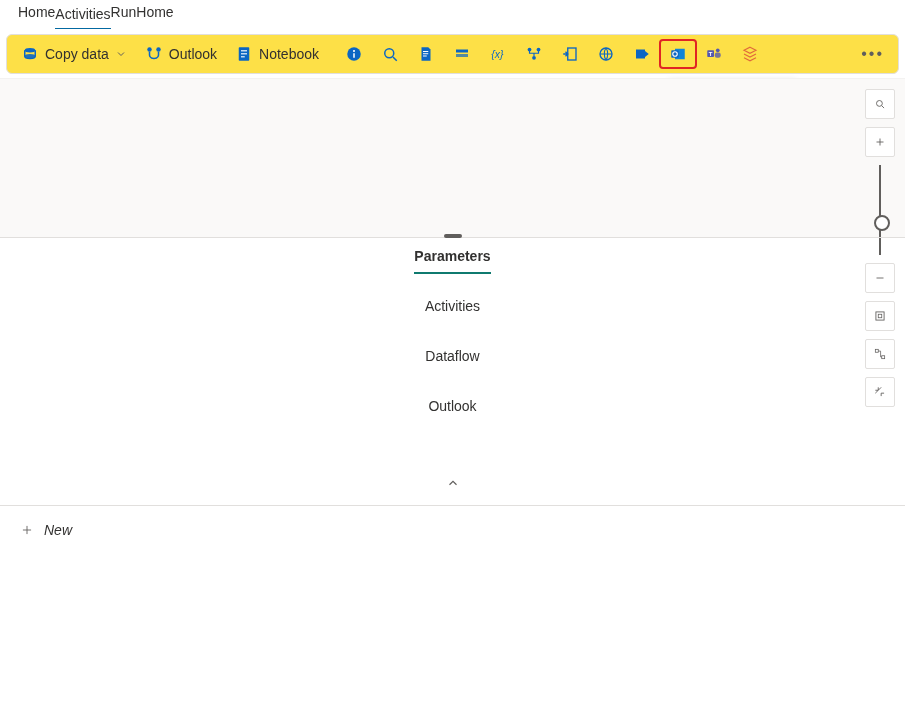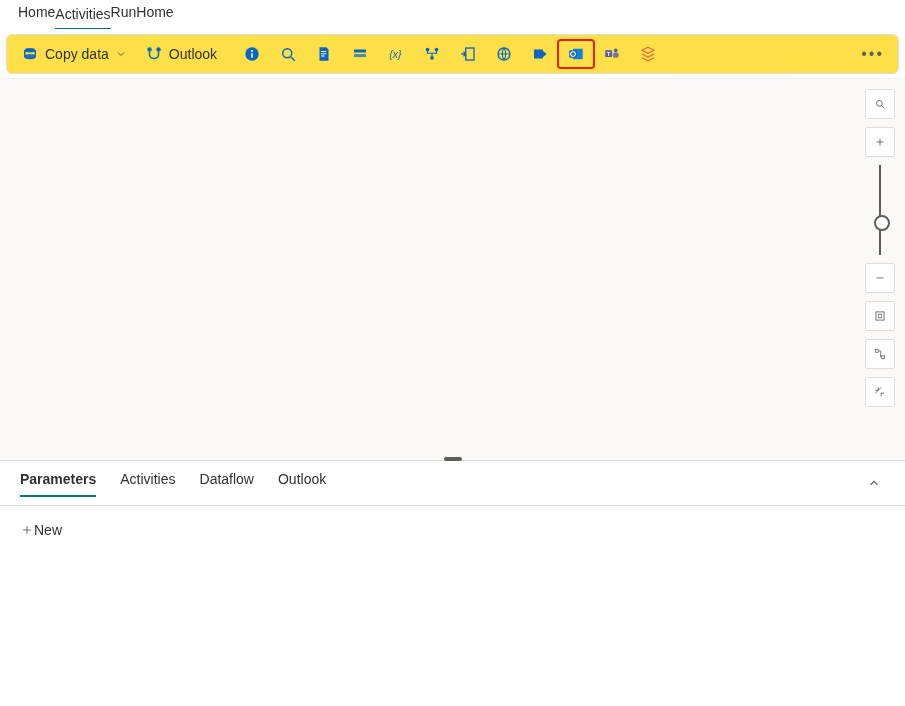--- a/index.html
+++ b/index.html
@@ -152,20 +152,21 @@
     transform: translateX(-50%);
   }
 
   
   .bottom-bar {
     display: flex;
     align-items: center;
     gap: 24px;
     padding: 10px 20px 8px 20px;
     border-bottom: 1px solid #e1dfdd;
+    flex-direction: column;
   }
   .btab {
     cursor: pointer;
     padding-bottom: 8px;
     border-bottom: 2px solid transparent;
     color:#323130;
   }
   .btab.active {
     border-bottom: 2px solid #0f7a6f;
     font-weight: 600;
@@ -174,23 +175,25 @@
   .collapse-chev { color:#605e5c; cursor:pointer; padding:4px; }
 
   
   .bottom-content {
     padding: 16px 20px;
     flex: 0 0 200px;
   }
   .new-btn {
     display: inline-flex;
     align-items: center;
+    gap: 10px;
     cursor: pointer;
     color:#323130;
     font-size:14px;
+    font-style:italic;
   }
   .new-btn svg{ width:14px; height:14px; color:#605e5c;}
 </style>
 </head>
 <body>
 
 <div class="top-tabs">
   <div class="top-tab">Home</div>
   <div class="top-tab active">Activities</div>
   <div class="top-tab">Run</div>
@@ -220,20 +223,31 @@
       <span class="tb-icon">
         <svg viewBox="0 0 24 24">
             <circle cx="6" cy="6" r="3" fill="#0b66c3"></circle>
             <circle cx="18" cy="6" r="3" fill="#0b66c3"></circle>
             <path d="M6 9v4c0 0 0 5 6 5s6-5 6-5V9" stroke="#0b66c3" stroke-width="2" fill="none"></path>
           </svg>
       </span>
       <span>Outlook</span>
     </div>
 
+    <div class="tb-item">
+      <span class="tb-icon">
+        <svg viewBox="0 0 24 24">
+            <rect x="5" y="3" width="14" height="18" rx="1" fill="#0b66c3"></rect>
+            <rect x="8" y="7" width="8" height="1.5" fill="#fff"></rect>
+            <rect x="8" y="11" width="8" height="1.5" fill="#fff"></rect>
+            <rect x="8" y="15" width="5" height="1.5" fill="#fff"></rect>
+          </svg>
+      </span>
+      <span>Notebook</span>
+    </div>
 
     <div class="tb-sep"></div>
 
     <div class="tb-item tb-iconbtn">
       <span class="tb-icon">
           <svg viewBox="0 0 24 24">
             <circle cx="12" cy="12" r="9" fill="#0b66c3"></circle>
             <circle cx="12" cy="8" r="1.4" fill="#fff"></circle>
             <rect x="11" y="11" width="2" height="6" fill="#fff"></rect>
           </svg>

